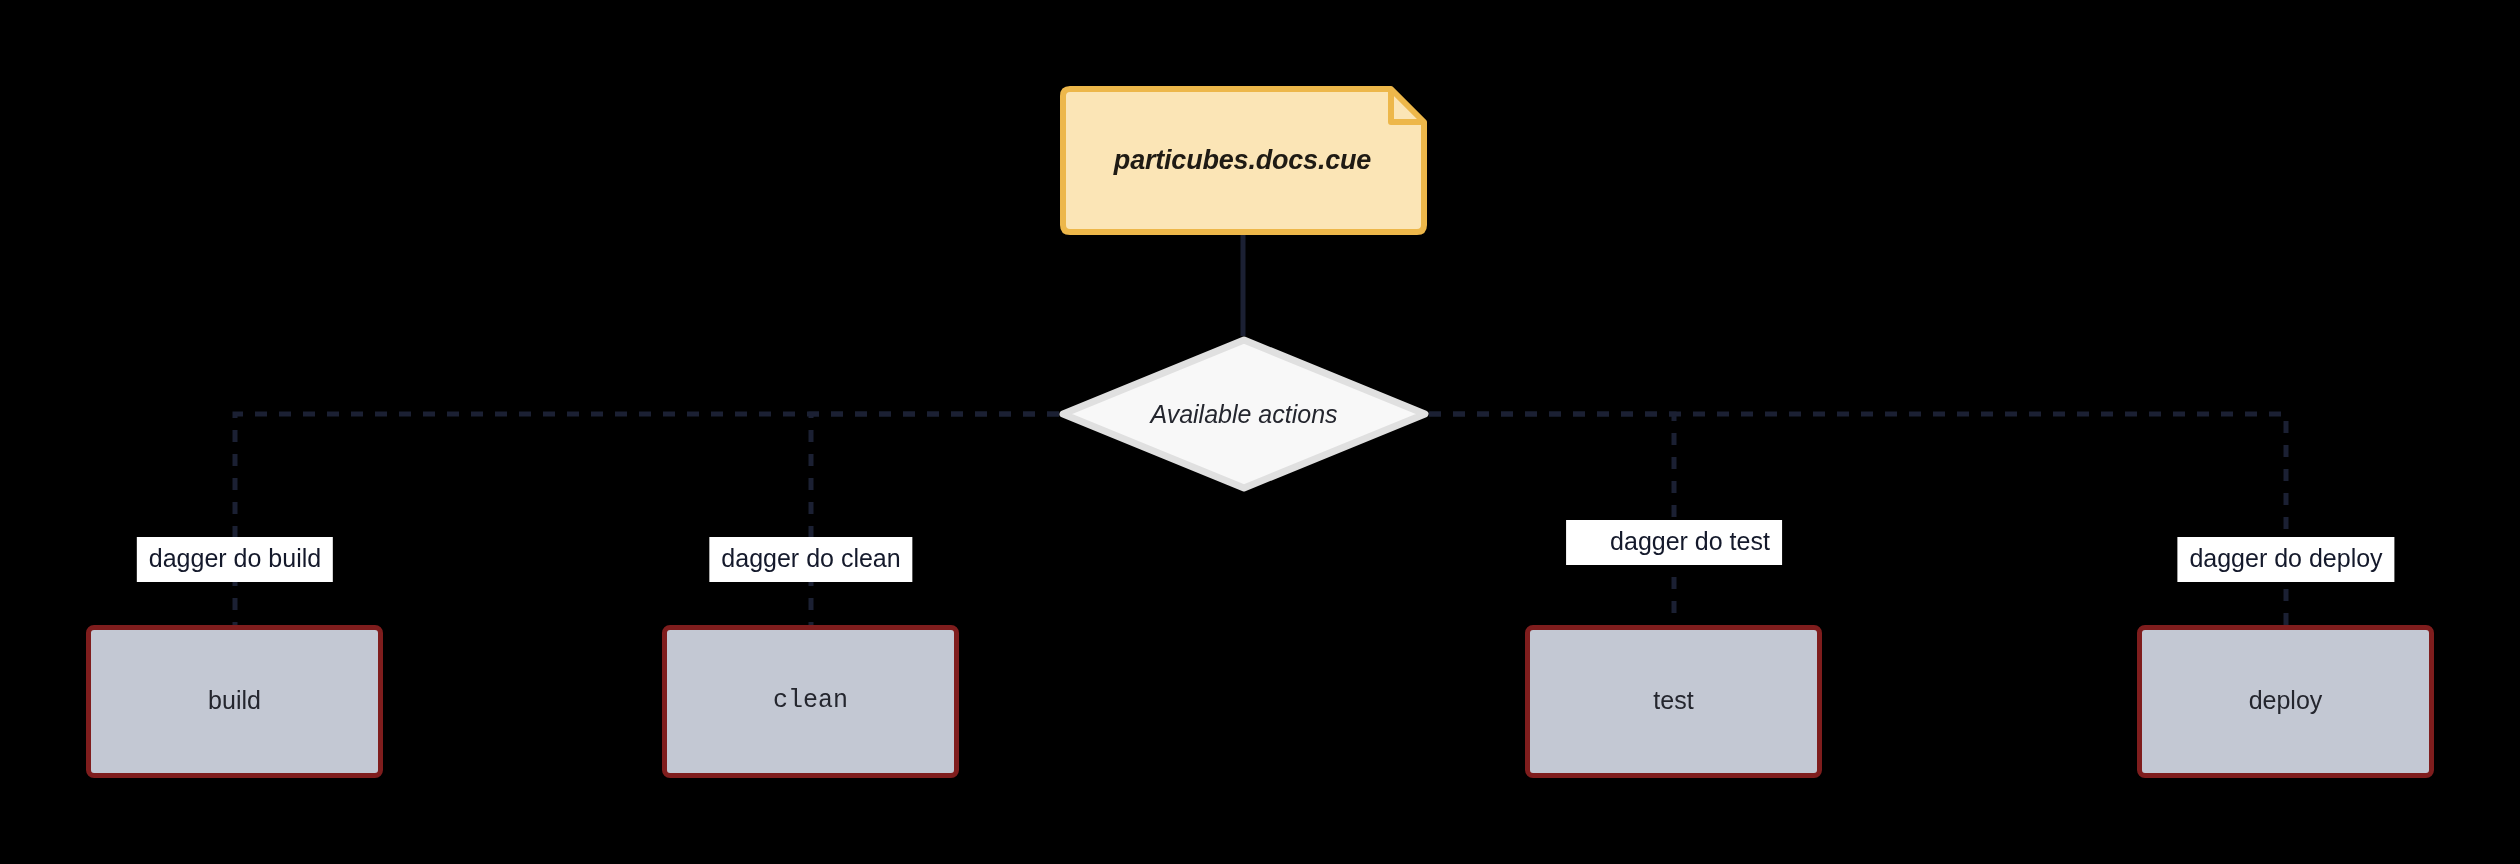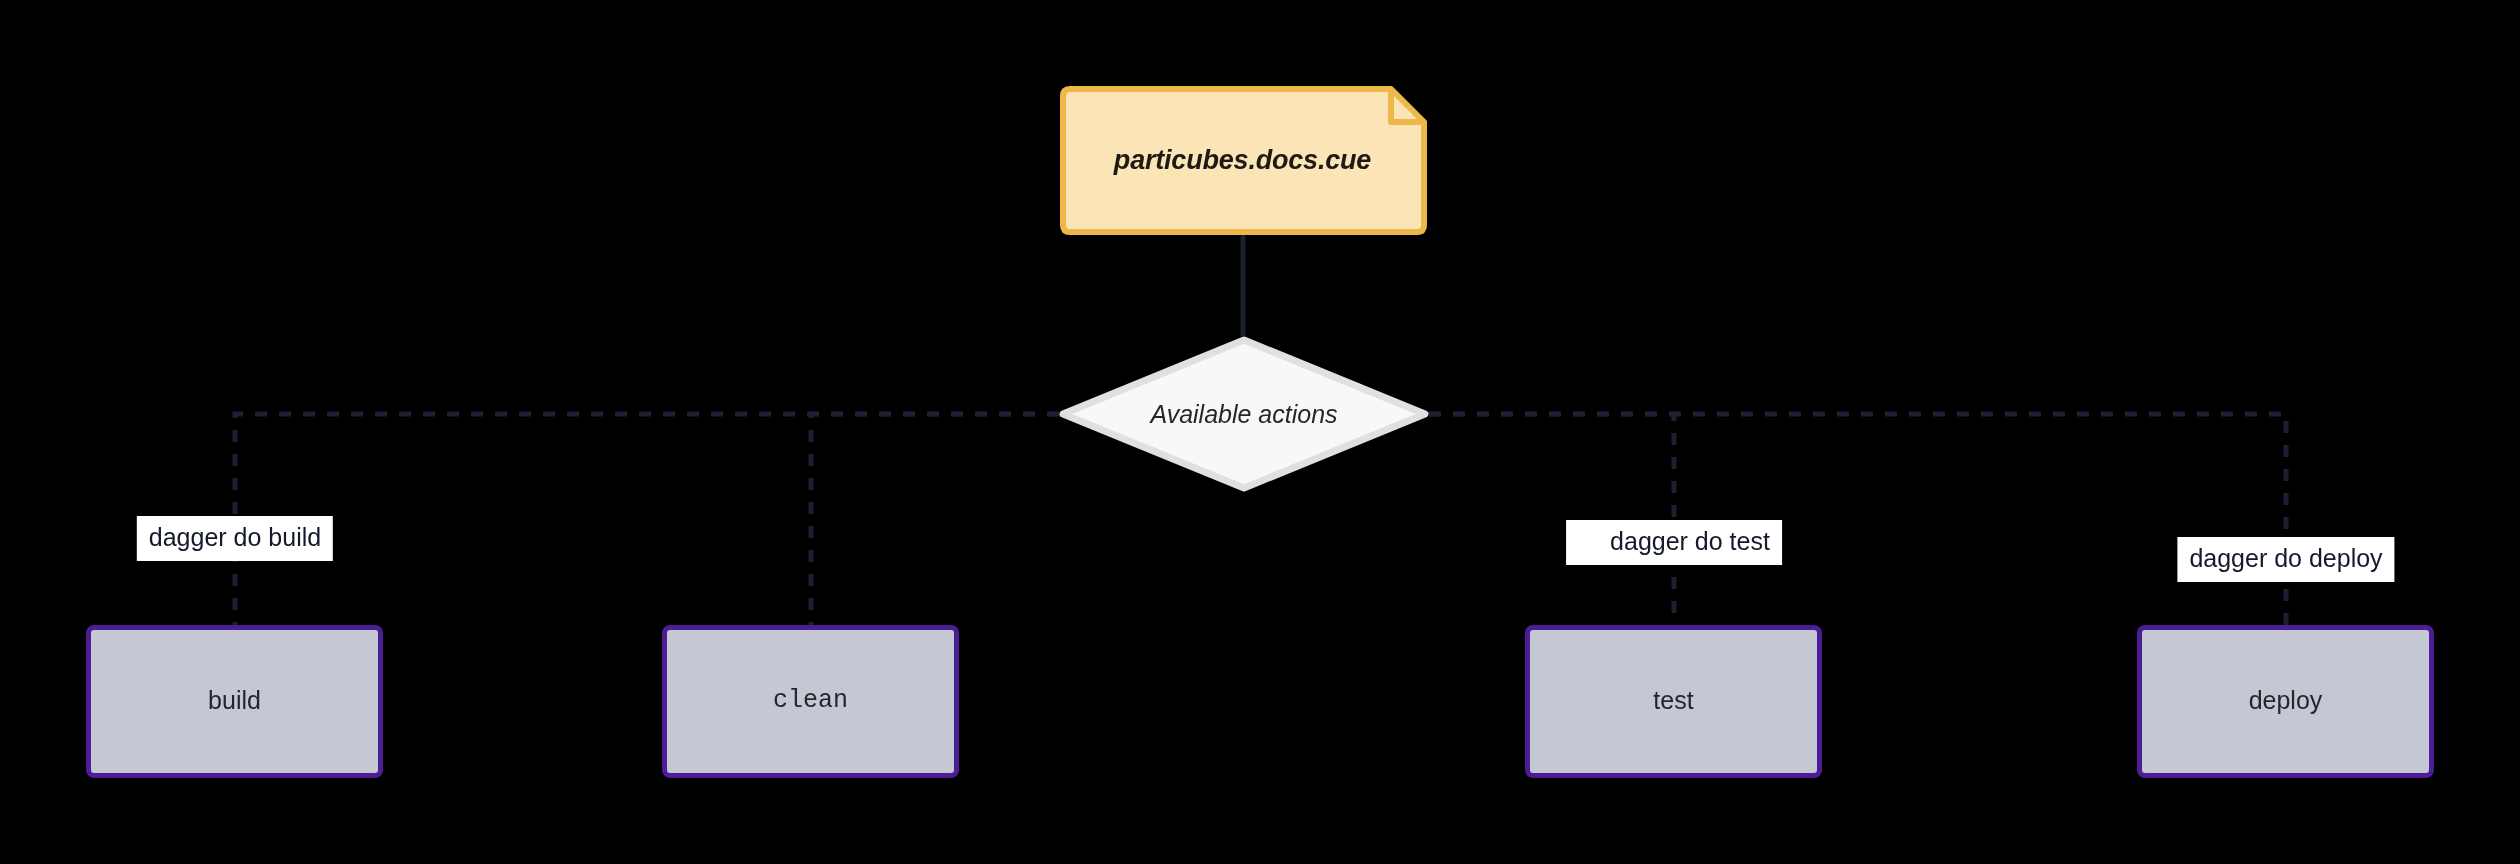--- a/index.html
+++ b/index.html
@@ -86,21 +86,21 @@
   }
 
   
   .action-node {
     position: absolute;
     top: 625px;
     width: 297px;
     height: 153px;
     box-sizing: border-box;
     background: #c3c8d3;
-    border: 5px solid #4c1d95;
+    border: 5px solid #7f1d1d;
     border-radius: 8px;
     display: flex;
     align-items: center;
     justify-content: center;
   }
   .action-label {
     font-size: 25px;
     color: #24262e;
     white-space: nowrap;
     position: relative;
@@ -153,21 +153,22 @@
     <div class="note-label">particubes.docs.cue</div>
   </div>
 
   <div class="diamond-node">
     <svg width="370" height="156" viewBox="0 0 370 156">
       <path d="M 185 4 L 366 78 L 185 152 L 4 78 Z" fill="#f8f8f8" stroke="#e0e0e0" stroke-width="7" stroke-linejoin="round"></path>
     </svg>
     <div class="diamond-label">Available actions</div>
   </div>
 
-  <div class="edge-label" style="left:235px; top:516px;">dagger do build</div>
+  <div class="edge-label" style="left:235px; top:537px;">dagger do build</div>
+  <div class="edge-label" style="left:811px; top:537px;">dagger do clean</div>
   <div class="edge-label" style="left:1674px; top:520px;padding-left:44px;">dagger do test</div>
   <div class="edge-label" style="left:2286px; top:537px;">dagger do deploy</div>
 
   <div class="action-node" style="left:86px;">
     <span class="action-label">build</span>
   </div>
   <div class="action-node" style="left:662px;font-family:Liberation Mono, monospace;">
     <span class="action-label">clean</span>
   </div>
   <div class="action-node" style="left:1525px;">

